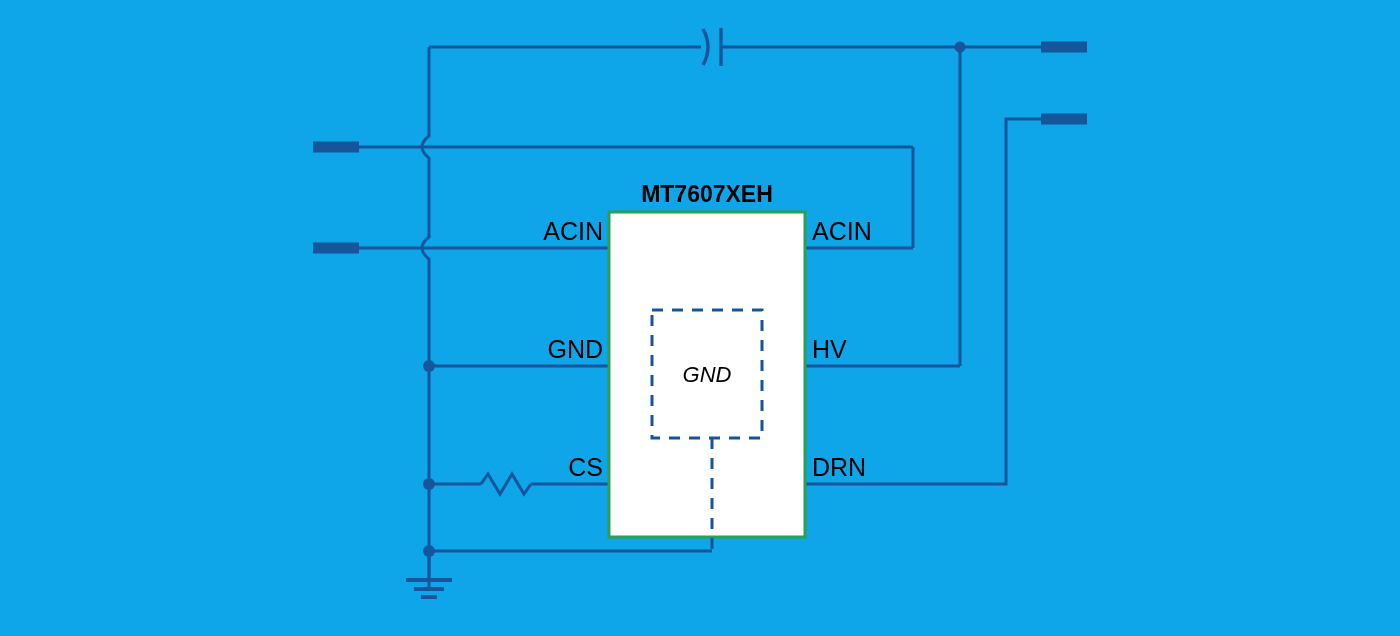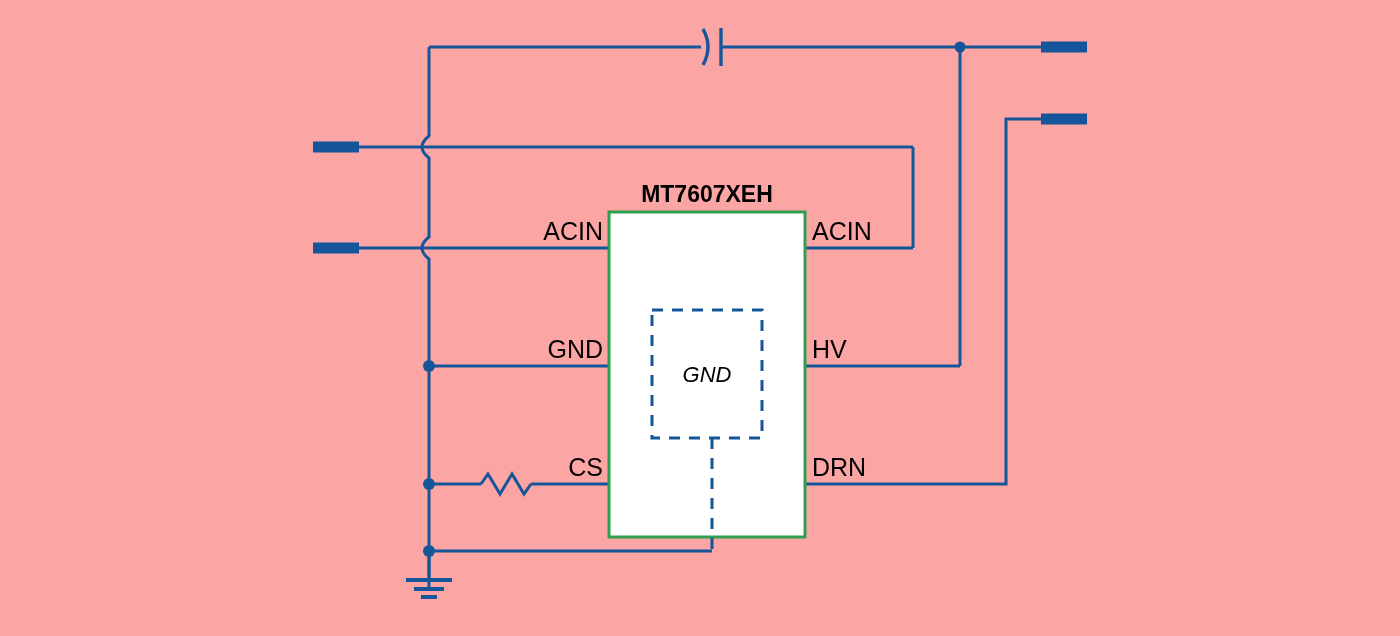--- a/index.html
+++ b/index.html
@@ -10,21 +10,21 @@
   body {
     width: 1400px;
     height: 636px;
     font-family: "Liberation Sans", sans-serif;
     overflow: hidden;
   }
   #schematic-root {
     position: relative;
     width: 1400px;
     height: 636px;
-    background: #fca5a5;
+    background: #0ea5e9;
   }
   svg#schematic {
     display: block;
     width: 1400px;
     height: 636px;
   }
   .wire {
     stroke: #15569a;
     stroke-width: 3;
     fill: none;

